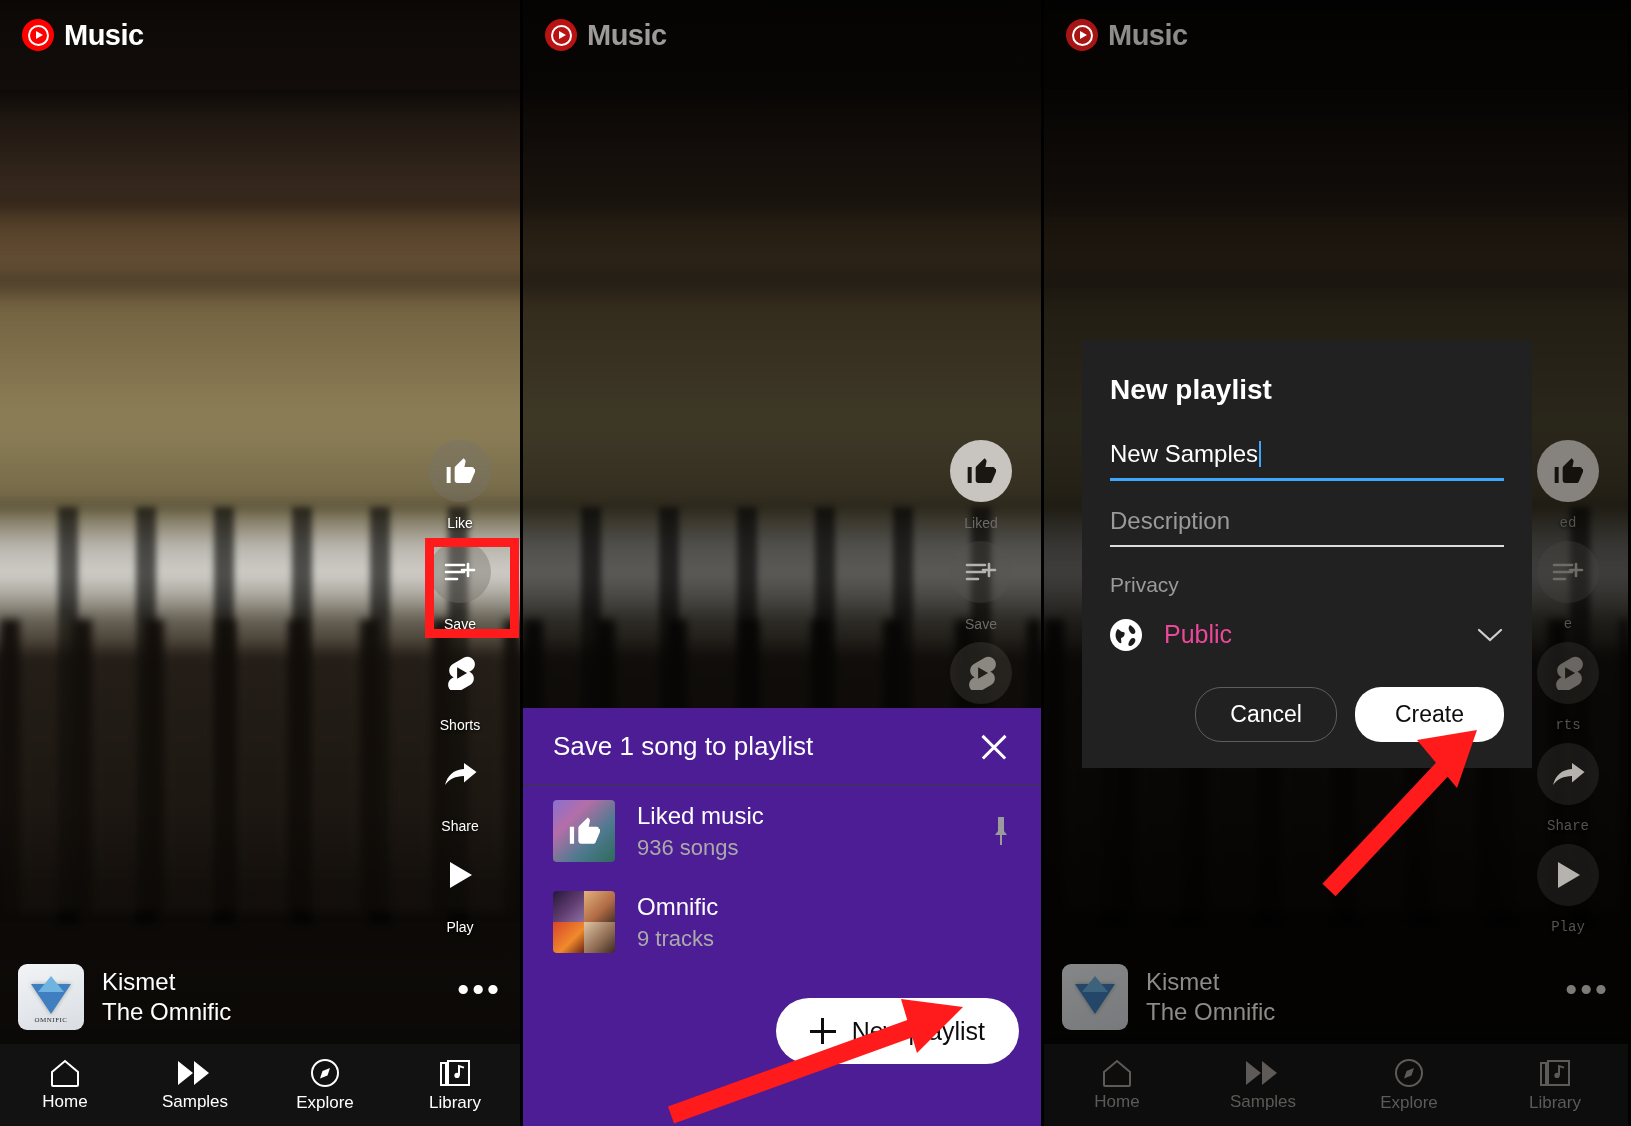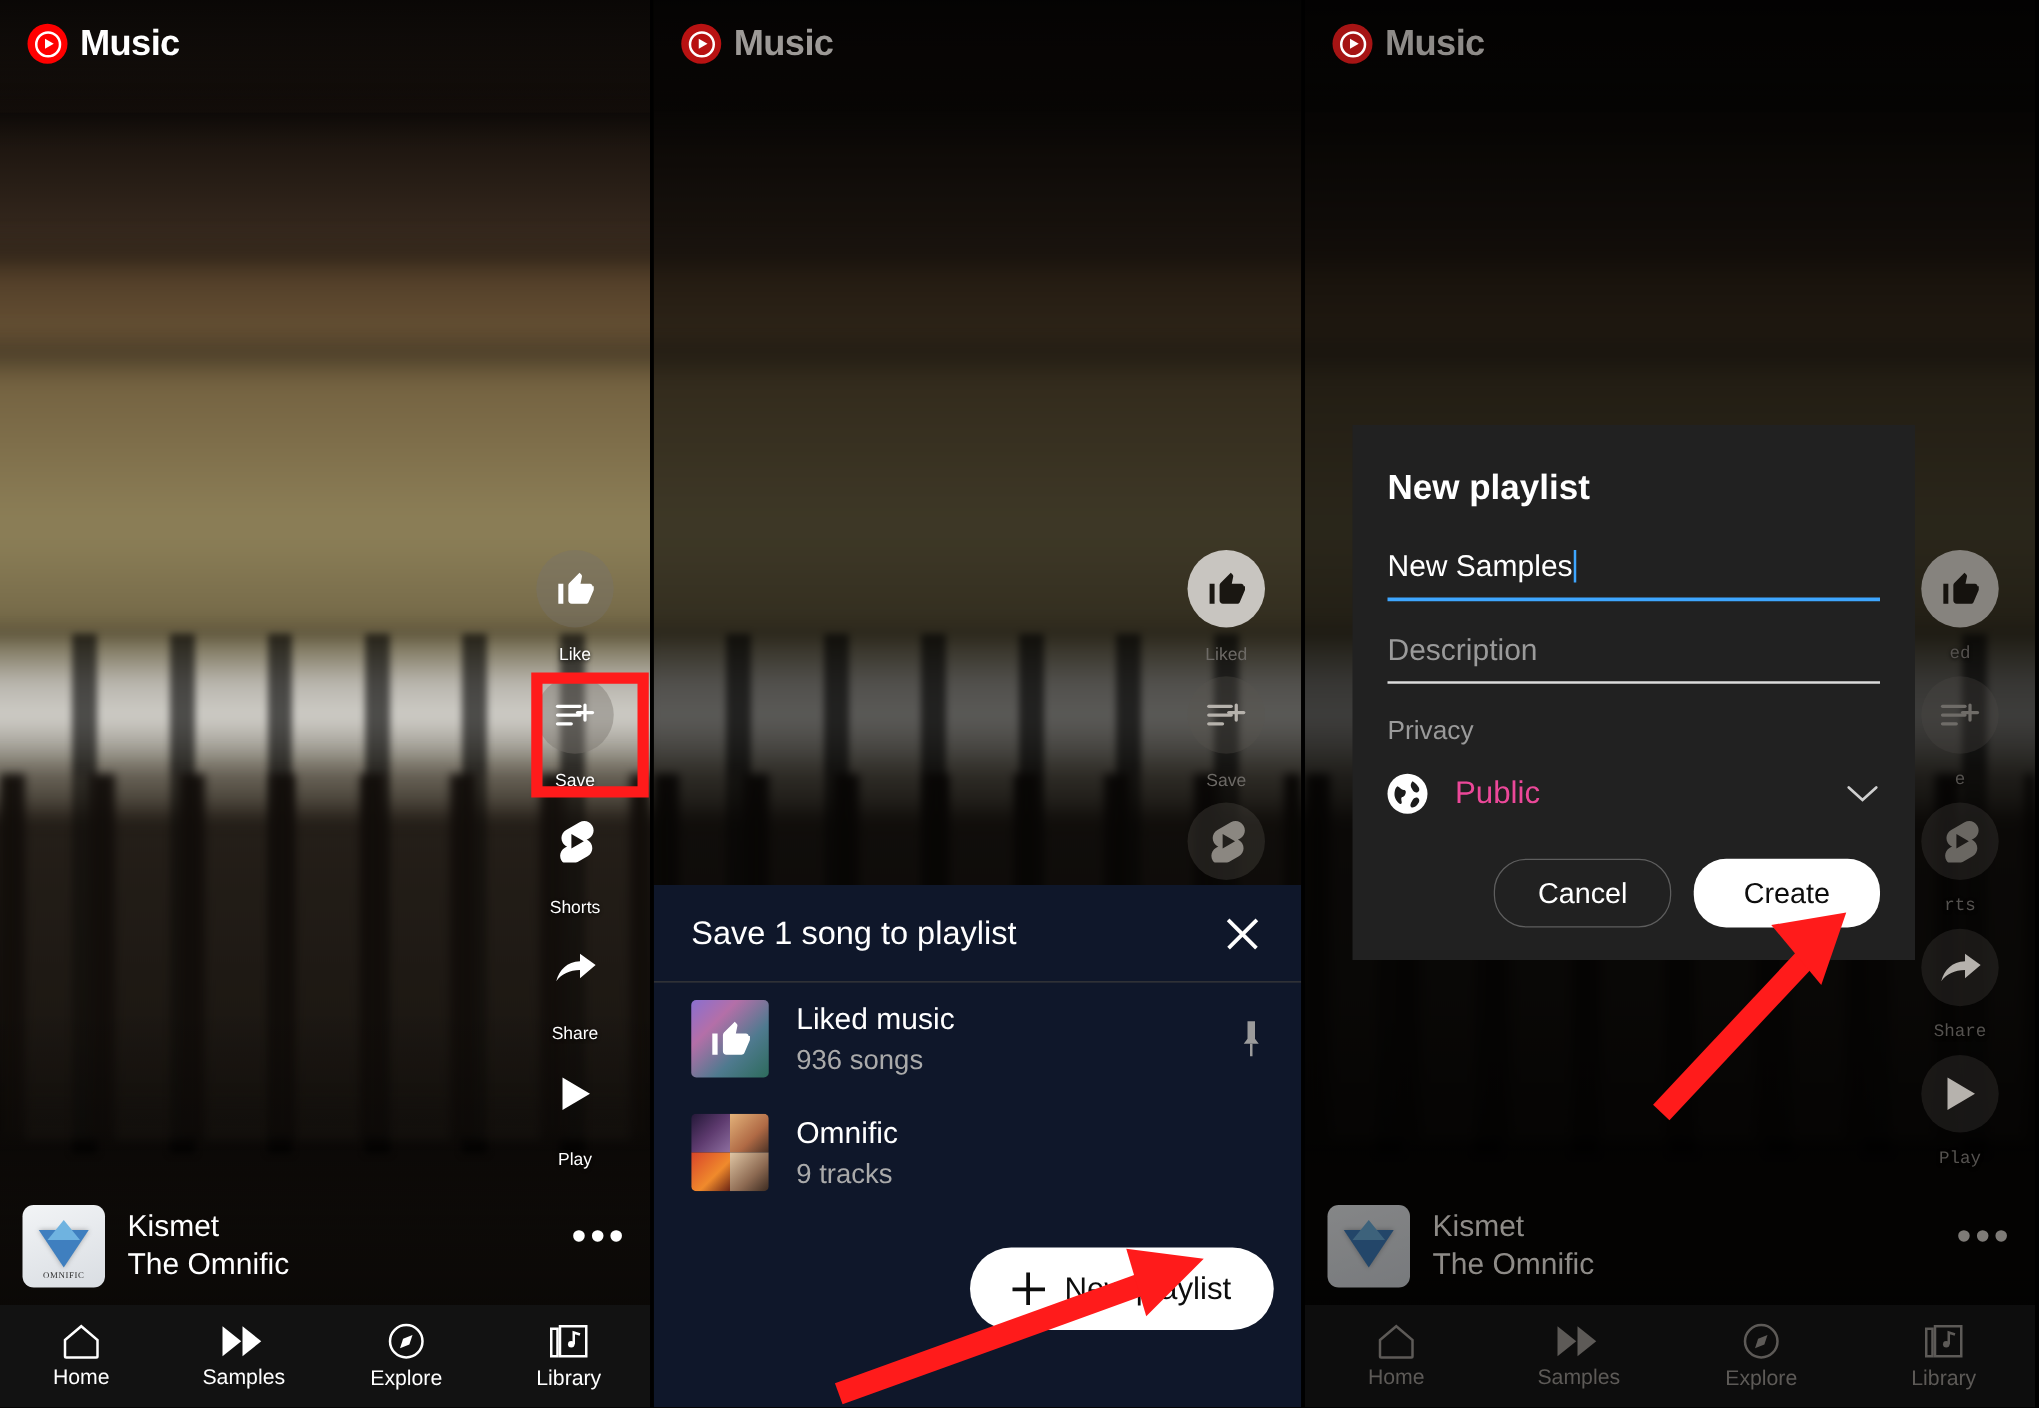--- a/index.html
+++ b/index.html
@@ -107,21 +107,21 @@
   
   .nav { position:absolute; left:0; right:0; bottom:0; height:82px; background:#121212;
          display:flex; z-index:7; }
   .nav.faded { background:#0d0d0d; }
   .nav .item { flex:1; display:flex; flex-direction:column; align-items:center;
                justify-content:center; gap:4px; }
   .nav .item .nlbl { color:#fff; font-size:17px; }
   .nav.faded .item .nlbl { color:#5d5a57; }
 
   
-  .sheet { position:absolute; left:0; right:0; bottom:0; top:708px; background:#0f172a;
+  .sheet { position:absolute; left:0; right:0; bottom:0; top:708px; background:#4c1d95;
            z-index:8; }
   .sheet .shead { height:78px; display:flex; align-items:center; padding:0 30px;
                   border-bottom:1px solid #3b3b3b; }
   .sheet .stitle { color:#fff; font-size:26px; }
   .sheet .sclose { margin-left:auto; width:34px; height:34px; position:relative; }
   .sheet .sclose:before,.sheet .sclose:after{
       content:""; position:absolute; left:50%; top:50%; width:32px; height:2.5px;
       background:#fff; transform-origin:center;}
   .sheet .sclose:before{ transform:translate(-50%,-50%) rotate(45deg);}
   .sheet .sclose:after { transform:translate(-50%,-50%) rotate(-45deg);}

